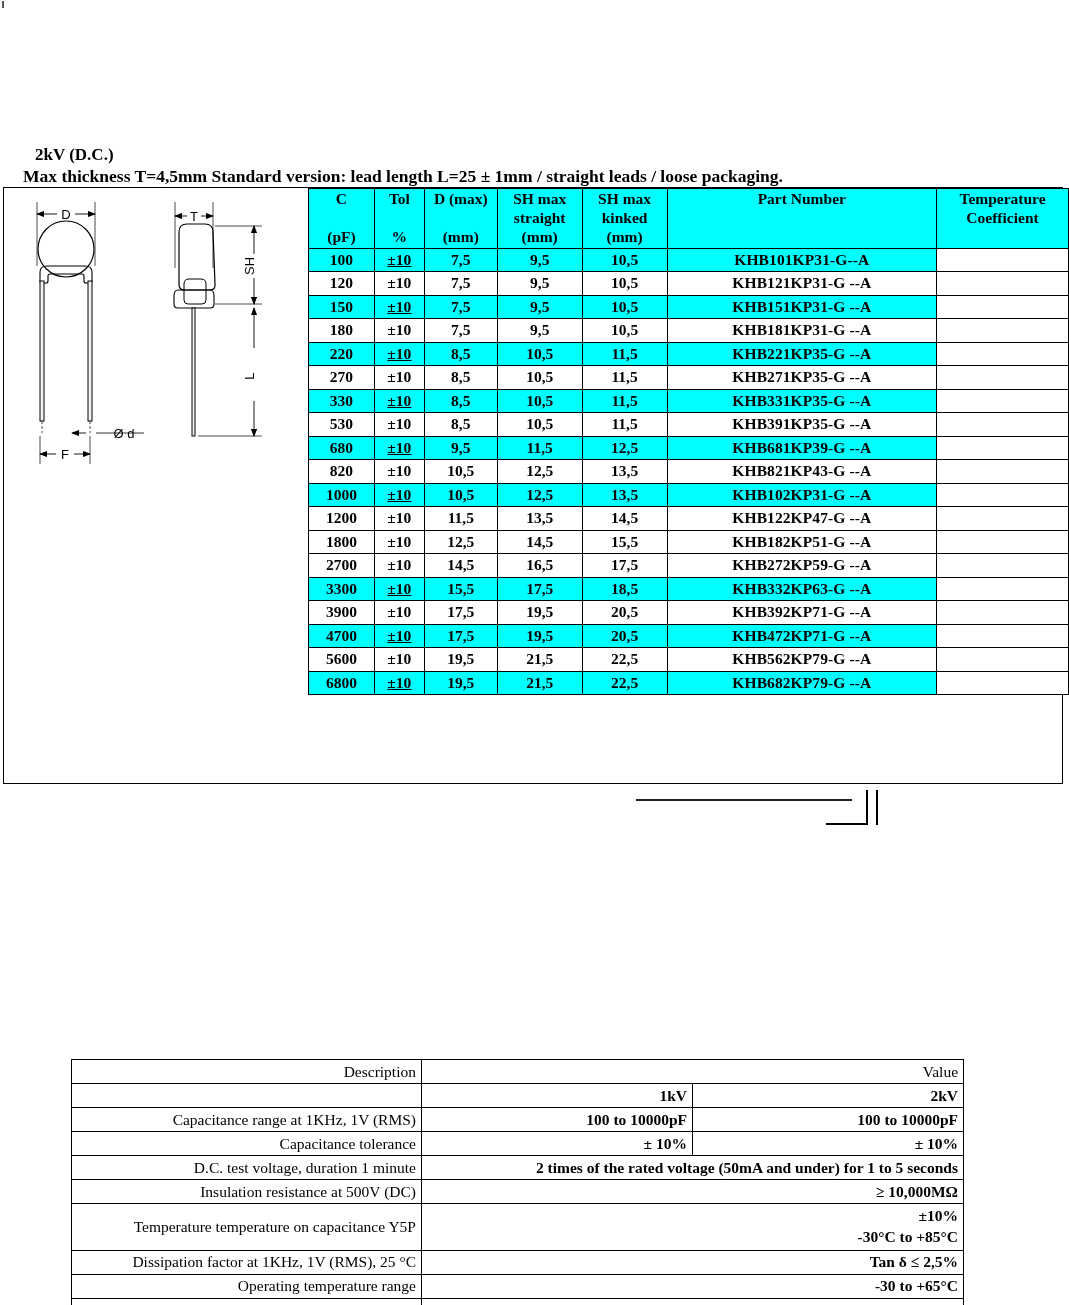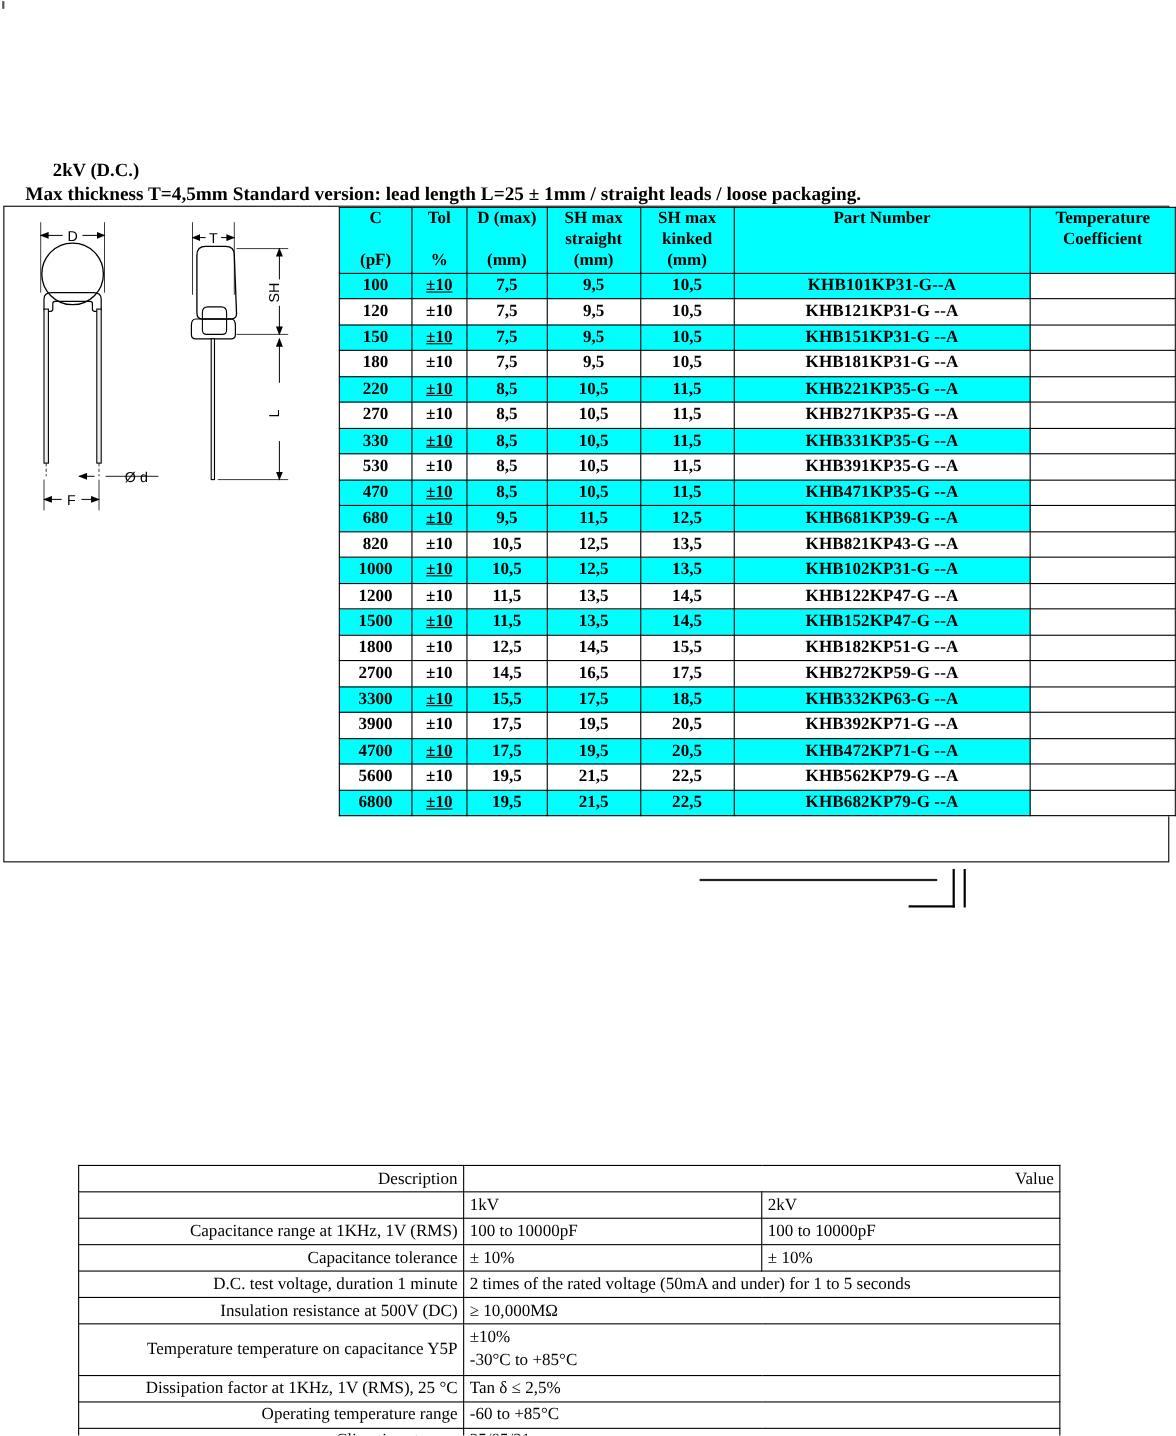--- a/index.html
+++ b/index.html
@@ -12,21 +12,21 @@
     height: 1305px;
     position: relative;
     font-family: "Liberation Serif", "DejaVu Serif", serif;
     color: #000000;
     overflow: hidden;
   }
 
   
   #voltage-title {
     position: absolute;
-    left: 48px;
+    left: 35px;
     top: 145px;
     font-size: 17px;
     font-weight: bold;
     letter-spacing: 0px;
   }
   #spec-line {
     position: absolute;
     left: 23px;
     top: 166px;
     font-size: 17.5px;
@@ -164,22 +164,22 @@
   #spec-table th {
     text-align: right;
     font-weight: normal;
   }
   #spec-table td.desc {
     text-align: right;
     font-weight: normal;
     width: 350px;
   }
   #spec-table td.val {
-    text-align: left;
-    font-weight: normal;
+    text-align: right;
+    font-weight: bold;
   }
   #spec-table td.twoline {
     line-height: 1.35;
     padding-top: 2px;
     padding-bottom: 2px;
   }
 </style>
 </head>
 <body>
 
@@ -375,29 +375,20 @@
       <tr>
         <td>530</td>
         <td class="tol-cell"><span>±10</span></td>
         <td>8,5</td>
         <td>10,5</td>
         <td>11,5</td>
         <td class="pn-cell">KHB391KP35-G --A</td>
         <td class="tc-cell"></td>
       </tr>
       <tr class="alt">
-        <td>470</td>
-        <td class="tol-cell"><span>±10</span></td>
-        <td>8,5</td>
-        <td>10,5</td>
-        <td>11,5</td>
-        <td class="pn-cell">KHB471KP35-G --A</td>
-        <td class="tc-cell"></td>
-      </tr>
-      <tr class="alt">
         <td>680</td>
         <td class="tol-cell"><span>±10</span></td>
         <td>9,5</td>
         <td>11,5</td>
         <td>12,5</td>
         <td class="pn-cell">KHB681KP39-G --A</td>
         <td class="tc-cell"></td>
       </tr>
       <tr>
         <td>820</td>
@@ -417,29 +408,20 @@
         <td class="pn-cell">KHB102KP31-G --A</td>
         <td class="tc-cell"></td>
       </tr>
       <tr>
         <td>1200</td>
         <td class="tol-cell"><span>±10</span></td>
         <td>11,5</td>
         <td>13,5</td>
         <td>14,5</td>
         <td class="pn-cell">KHB122KP47-G --A</td>
-        <td class="tc-cell"></td>
-      </tr>
-      <tr class="alt">
-        <td>1500</td>
-        <td class="tol-cell"><span>±10</span></td>
-        <td>11,5</td>
-        <td>13,5</td>
-        <td>14,5</td>
-        <td class="pn-cell">KHB152KP47-G --A</td>
         <td class="tc-cell"></td>
       </tr>
       <tr>
         <td>1800</td>
         <td class="tol-cell"><span>±10</span></td>
         <td>12,5</td>
         <td>14,5</td>
         <td>15,5</td>
         <td class="pn-cell">KHB182KP51-G --A</td>
         <td class="tc-cell"></td>
@@ -545,20 +527,20 @@
       <tr>
         <td class="desc">Temperature temperature on capacitance Y5P</td>
         <td class="val twoline" colspan="2">±10%<br>-30°C to +85°C</td>
       </tr>
       <tr>
         <td class="desc">Dissipation factor at 1KHz, 1V (RMS), 25 °C</td>
         <td class="val" colspan="2">Tan δ ≤ 2,5%</td>
       </tr>
       <tr>
         <td class="desc">Operating temperature range</td>
-        <td class="val" colspan="2">-60 to +85°C</td>
+        <td class="val" colspan="2">-30 to +65°C</td>
       </tr>
       <tr>
         <td class="desc">Climatic category</td>
         <td class="val" colspan="2">25/85/21</td>
       </tr>
     </tbody>
 </table>
 
 </body></html>

